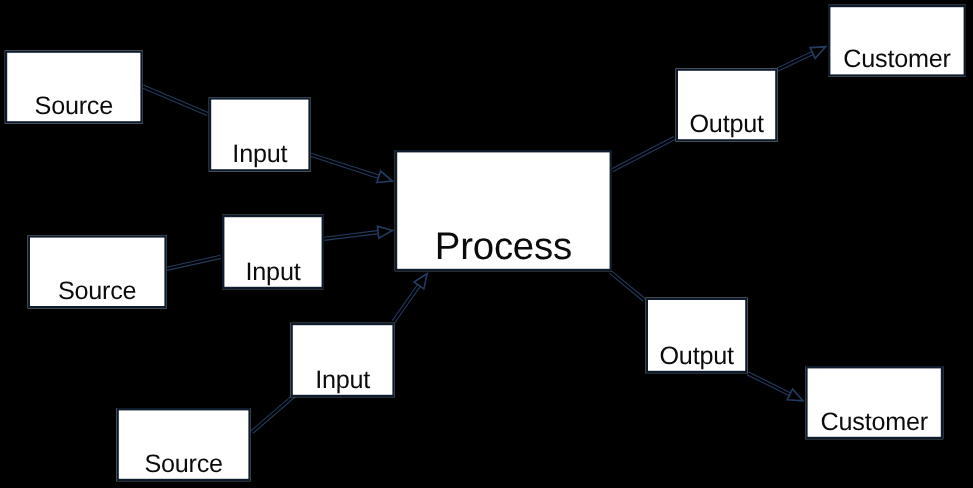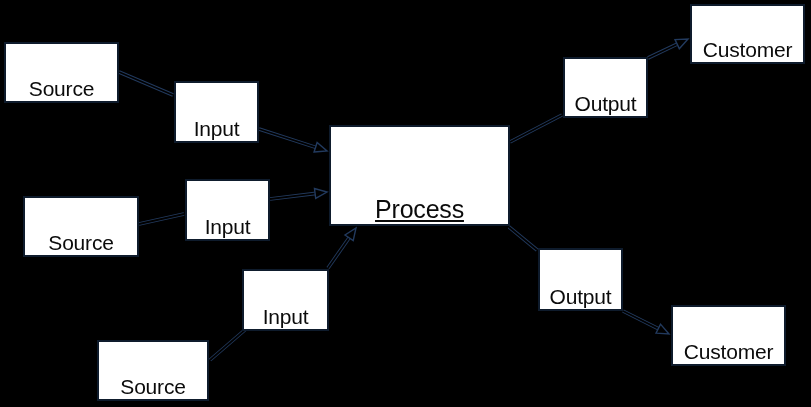--- a/index.html
+++ b/index.html
@@ -98,21 +98,21 @@
     <div class="node" style="left: 185px; top: 179px; width: 85px; height: 62px; background: rgb(255, 255, 255); border-color: rgb(14, 27, 44); color: rgb(11, 11, 11);">
       <span style="font-size: 21px;">Input</span>
     </div>
     <div class="node" style="left: 97px; top: 340px; width: 112px; height: 61px; background: rgb(255, 255, 255); border-color: rgb(14, 27, 44); color: rgb(11, 11, 11);">
       <span style="font-size: 21px;">Source</span>
     </div>
     <div class="node" style="left: 242px; top: 269px; width: 87px; height: 62px; background: rgb(255, 255, 255); border-color: rgb(14, 27, 44); color: rgb(11, 11, 11);">
       <span style="font-size: 21px;">Input</span>
     </div>
     <div class="node" style="left: 329px; top: 125px; width: 181px; height: 101px; background: rgb(255, 255, 255); border-color: rgb(14, 27, 44); color: rgb(11, 11, 11);">
-      <span style="font-size: 25px; text-decoration: underline;">Process</span>
+      <span style="font-size: 32px;">Process</span>
     </div>
     <div class="node" style="left: 563px; top: 57px; width: 85px; height: 61px; background: rgb(255, 255, 255); border-color: rgb(14, 27, 44); color: rgb(11, 11, 11);">
       <span style="font-size: 21px;">Output</span>
     </div>
     <div class="node" style="left: 690px; top: 4px; width: 115px; height: 60px; background: rgb(255, 255, 255); border-color: rgb(14, 27, 44); color: rgb(11, 11, 11);">
       <span style="font-size: 21px;">Customer</span>
     </div>
     <div class="node" style="left: 538px; top: 248px; width: 85px; height: 63px; background: rgb(255, 255, 255); border-color: rgb(14, 27, 44); color: rgb(11, 11, 11);">
       <span style="font-size: 21px;">Output</span>
     </div>

